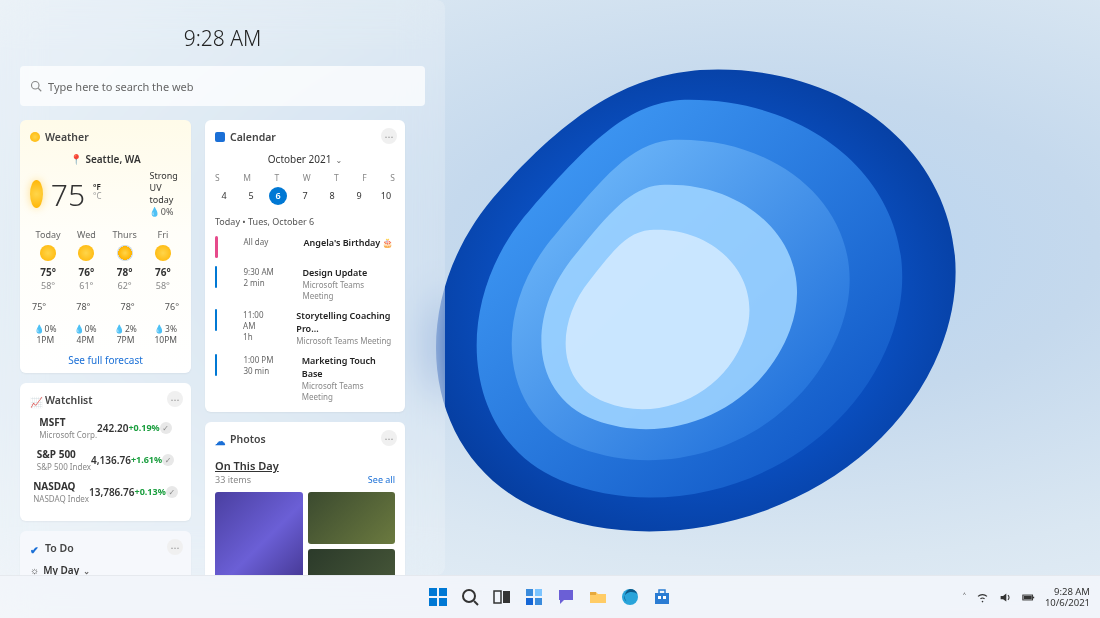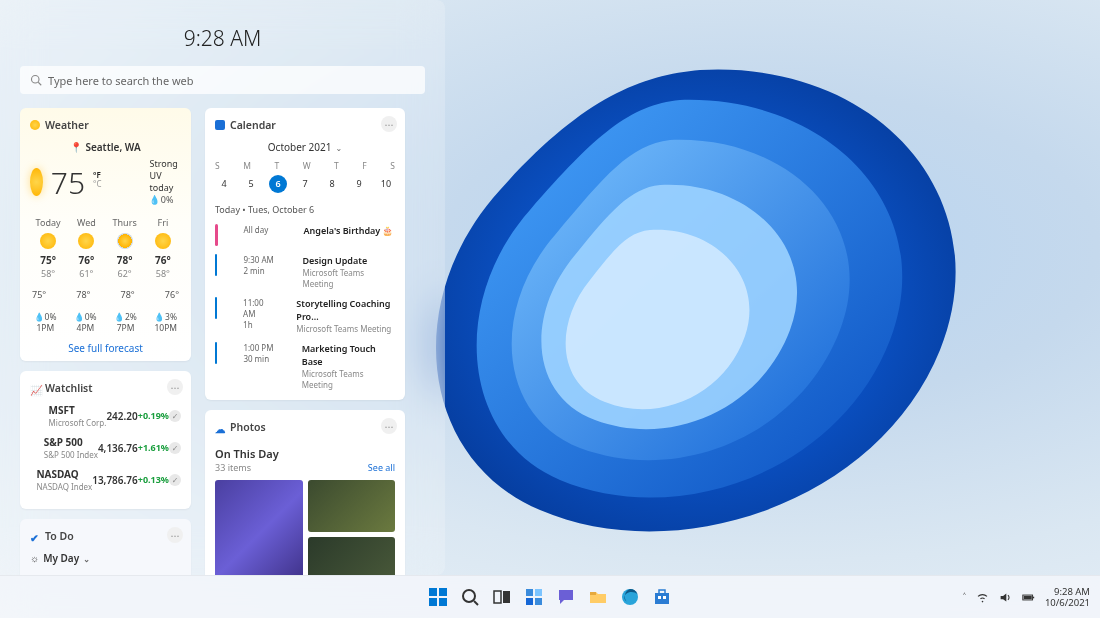--- a/index.html
+++ b/index.html
@@ -13,21 +13,21 @@
 
   
   .panel {
     position: absolute; left: 0; top: 0; width: 445px; height: 575px;
     background: rgba(255,255,255,0.2); backdrop-filter: blur(20px);
     border-top-right-radius: 8px; border-bottom-right-radius: 8px;
     padding: 16px 20px 0 20px; overflow: hidden;
   }
   .clock { text-align: center; font-size: 21px; font-weight: 300; color: #222; margin: 8px 0 14px; }
   .search {
-    width: 100%; height: 28px; background: rgba(255,255,255,0.75); border-radius: 4px;
+    width: 100%; height: 40px; background: rgba(255,255,255,0.75); border-radius: 4px;
     display: flex; align-items: center; padding: 0 10px; font-size: 11px; color: #666;
     border: none;
   }
   .search .mag { width: 12px; height: 12px; margin-right: 6px; flex: none; }
   .grid {
     display: grid; grid-template-columns: 171px 200px; column-gap: 14px; row-gap: 10px;
     margin-top: 14px; align-items: start;
   }
   .card {
     background: #fff; border-radius: 6px; box-shadow: 0 1px 2px rgba(0,0,0,0.05);
@@ -68,28 +68,28 @@
   .cal-days .today { background:#0078d4; color:#fff; border-radius:50%; font-weight:600;}
   .cal-today { font-size:9px; color:#555; margin-top:10px; margin-bottom:4px;}
   .event { display:flex; align-items:flex-start; margin-top:8px; font-size:9px;gap:20px;}
   .event .bar { width:2.5px; height:22px; border-radius:2px; margin-right:6px;}
   .event .bar.pk { background:#e64a8b;}
   .event .bar.bl { background:#0078d4;}
   .event .when { width:40px; color:#666; font-size:8px; line-height:11px;}
   .event .what .title { font-weight:600; color:#222;}
   .event .what .sub { color:#888; font-size:8px;}
   
-  .stock { display:flex; align-items:center; justify-content:flex-end; font-size:9px; margin:7px 0;}
+  .stock { display:flex; align-items:center; justify-content:center; font-size:9px; margin:7px 0;}
   .stock .sym { font-weight:700; font-size:10px;}
   .stock .sub { color:#888; font-size:8px;}
   .stock .price { font-size:10px; font-weight:600;}
   .stock .pct { color:#1a9e3e; font-size:9px;font-weight:bold;}
   .stock .tick { width:12px; height:12px; border-radius:50%; background:#e8e8e8; display:flex; align-items:center; justify-content:center; color:#888; font-size:8px;}
   
-  .photos .title2 { font-weight:600; font-size:11px; margin-top:12px;}
+  .photos .title2 { font-weight:600; font-size:11px; margin-top:12px;text-decoration:underline;}
   .photos .meta { display:flex; justify-content:space-between; font-size:9px; color:#888; margin-bottom:6px;}
   .photos .meta .seeall { color:#1a6fd6;}
   .pgrid { display:grid; grid-template-columns:1fr 1fr; gap:5px;}
   .pgrid .ph { height:52px; border-radius:3px; background:#597; }
   .pgrid .ph.big { grid-row:span 2; height:109px; background:linear-gradient(135deg,#4a3fa0,#6b5fd6 50%,#3b2e82);}
   .pgrid .ph.a { background:linear-gradient(135deg,#3b4a2f,#6b7a3f);}
   .pgrid .ph.b { background:linear-gradient(135deg,#2b3a2a,#4a5a3a);}
   
   .todo .myday { font-size:10px; font-weight:600; margin:4px 0 8px; display:flex; align-items:center; gap:4px;}
   .todo .myday::after { content:""; }

